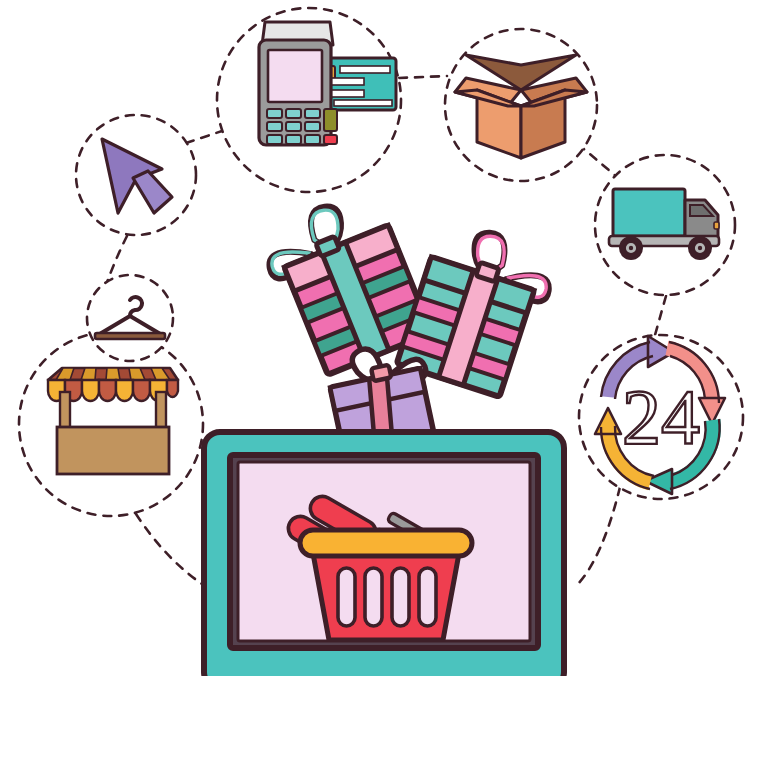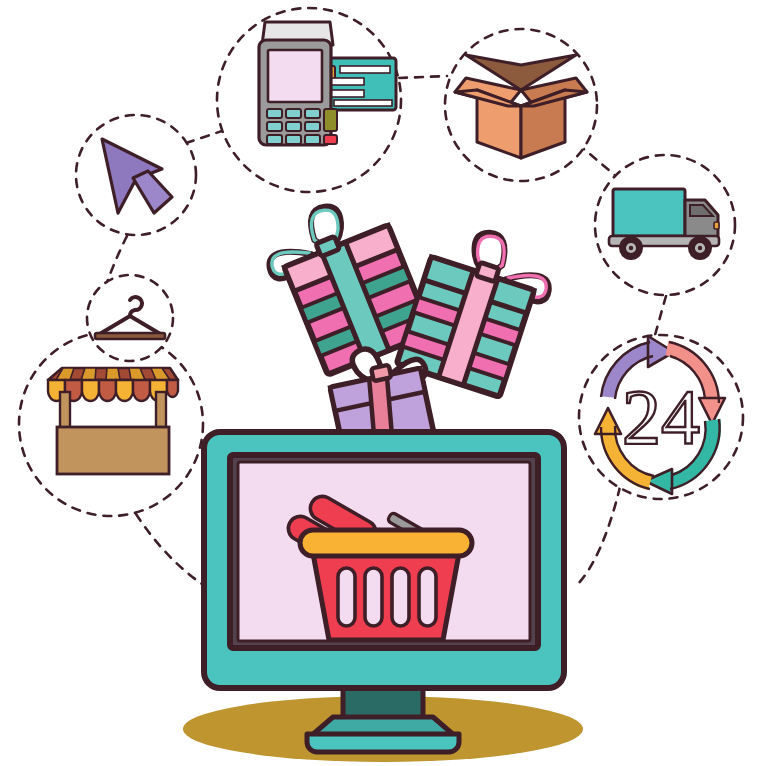--- a/index.html
+++ b/index.html
@@ -7,21 +7,21 @@
     margin: 0;
     padding: 0;
     background: #ffffff;
   }
   body {
     font-family: "Liberation Sans", sans-serif;
   }
   #stage {
     position: relative;
     width: 766px;
-    height: 766px;
+    height: 676px;
     background: #ffffff;
     overflow: hidden;
   }
   #scene {
     position: absolute;
     left: 0;
     top: 0;
     width: 766px;
     height: 766px;
   }

